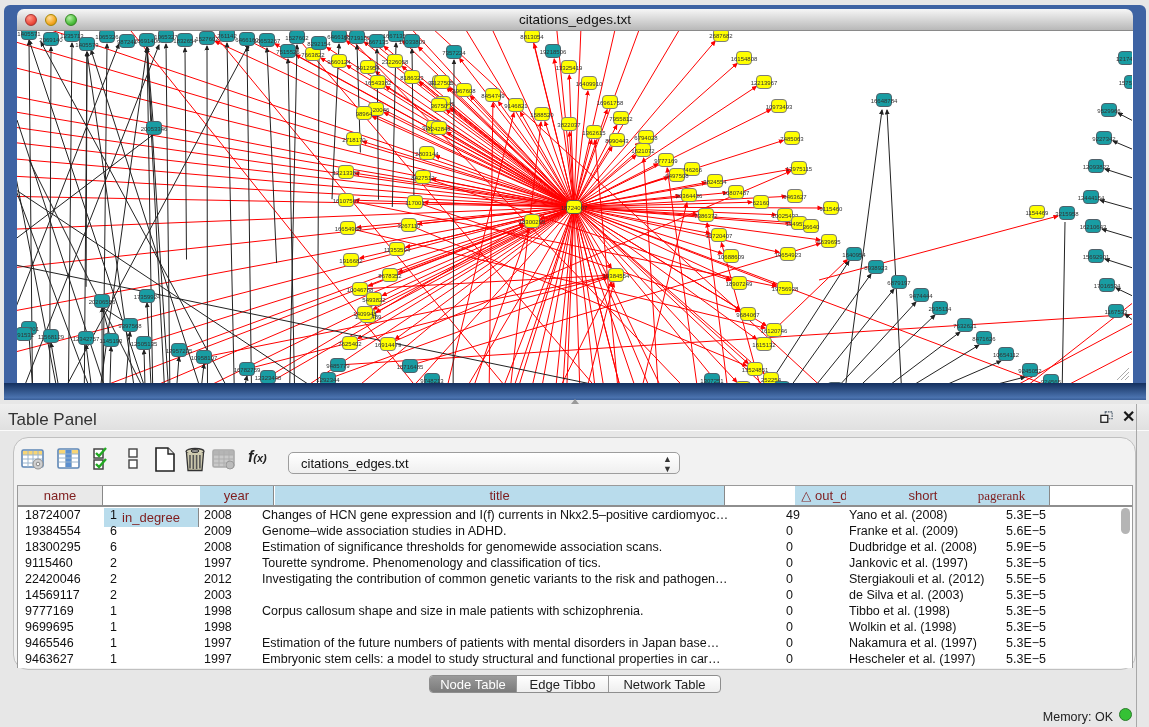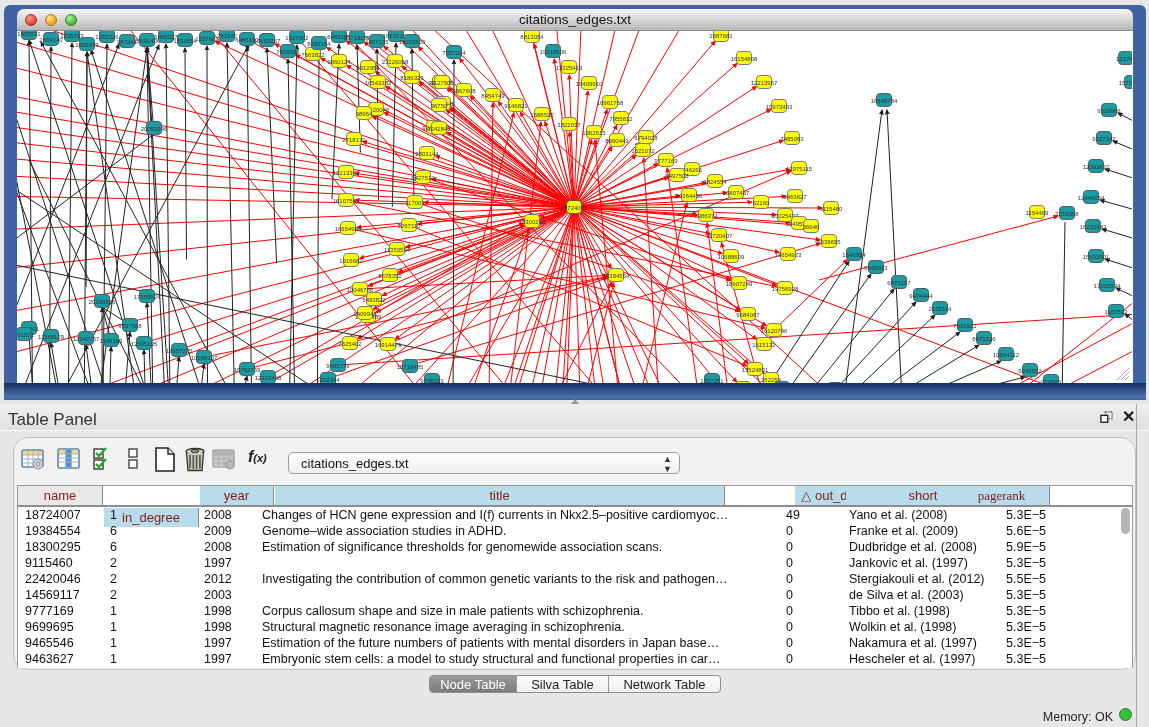--- a/index.html
+++ b/index.html
@@ -740,20 +740,21 @@
           <div class="c2">2008</div>
           <div class="c3">Estimation of significance thresholds for genomewide association scans.</div>
           <div class="c4">0</div>
           <div class="c5">Dudbridge et al. (2008)</div>
           <div class="c6">5.9E−5</div>
         </div>
 <div class="tr">
           <div class="c0">9115460</div>
           <div class="c1">2</div>
           <div class="c2">1997</div>
+          <div class="c3">Tourette syndrome. Phenomenology and classification of tics.</div>
           <div class="c4">0</div>
           <div class="c5">Jankovic et al. (1997)</div>
           <div class="c6">5.3E−5</div>
         </div>
 <div class="tr">
           <div class="c0">22420046</div>
           <div class="c1">2</div>
           <div class="c2">2012</div>
           <div class="c3">Investigating the contribution of common genetic variants to the risk and pathogen…</div>
           <div class="c4">0</div>
@@ -774,21 +775,20 @@
           <div class="c2">1998</div>
           <div class="c3">Corpus callosum shape and size in male patients with schizophrenia.</div>
           <div class="c4">0</div>
           <div class="c5">Tibbo et al. (1998)</div>
           <div class="c6">5.3E−5</div>
         </div>
 <div class="tr">
           <div class="c0">9699695</div>
           <div class="c1">1</div>
           <div class="c2">1998</div>
-          <div class="c3">Structural magnetic resonance image averaging in schizophrenia.</div>
           <div class="c4">0</div>
           <div class="c5">Wolkin et al. (1998)</div>
           <div class="c6">5.3E−5</div>
         </div>
 <div class="tr">
           <div class="c0">9465546</div>
           <div class="c1">1</div>
           <div class="c2">1997</div>
           <div class="c3">Estimation of the future numbers of patients with mental disorders in Japan base…</div>
           <div class="c4">0</div>
@@ -803,19 +803,19 @@
           <div class="c4">0</div>
           <div class="c5">Hescheler et al. (1997)</div>
           <div class="c6">5.3E−5</div>
         </div>
     </div>
     <div id="vscroll"></div>
   </div>
 </div>
 <div id="tabs">
   <div class="sel">Node Table</div>
-    <div>Silva Table</div>
+    <div>Edge Tibbo</div>
     <div>Network Table</div>
 </div>
 <div id="rightline"></div>
 <div id="statusline">
     <span id="mem">Memory: OK</span>
     <span id="memdot"></span>
   </div>
 </body></html>

